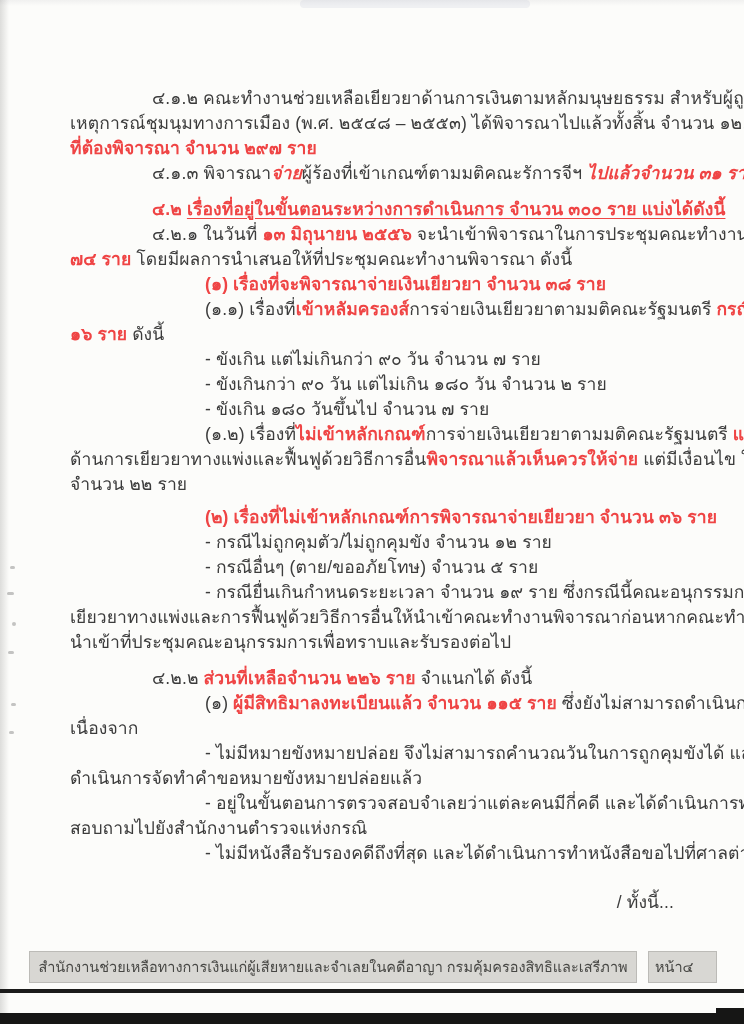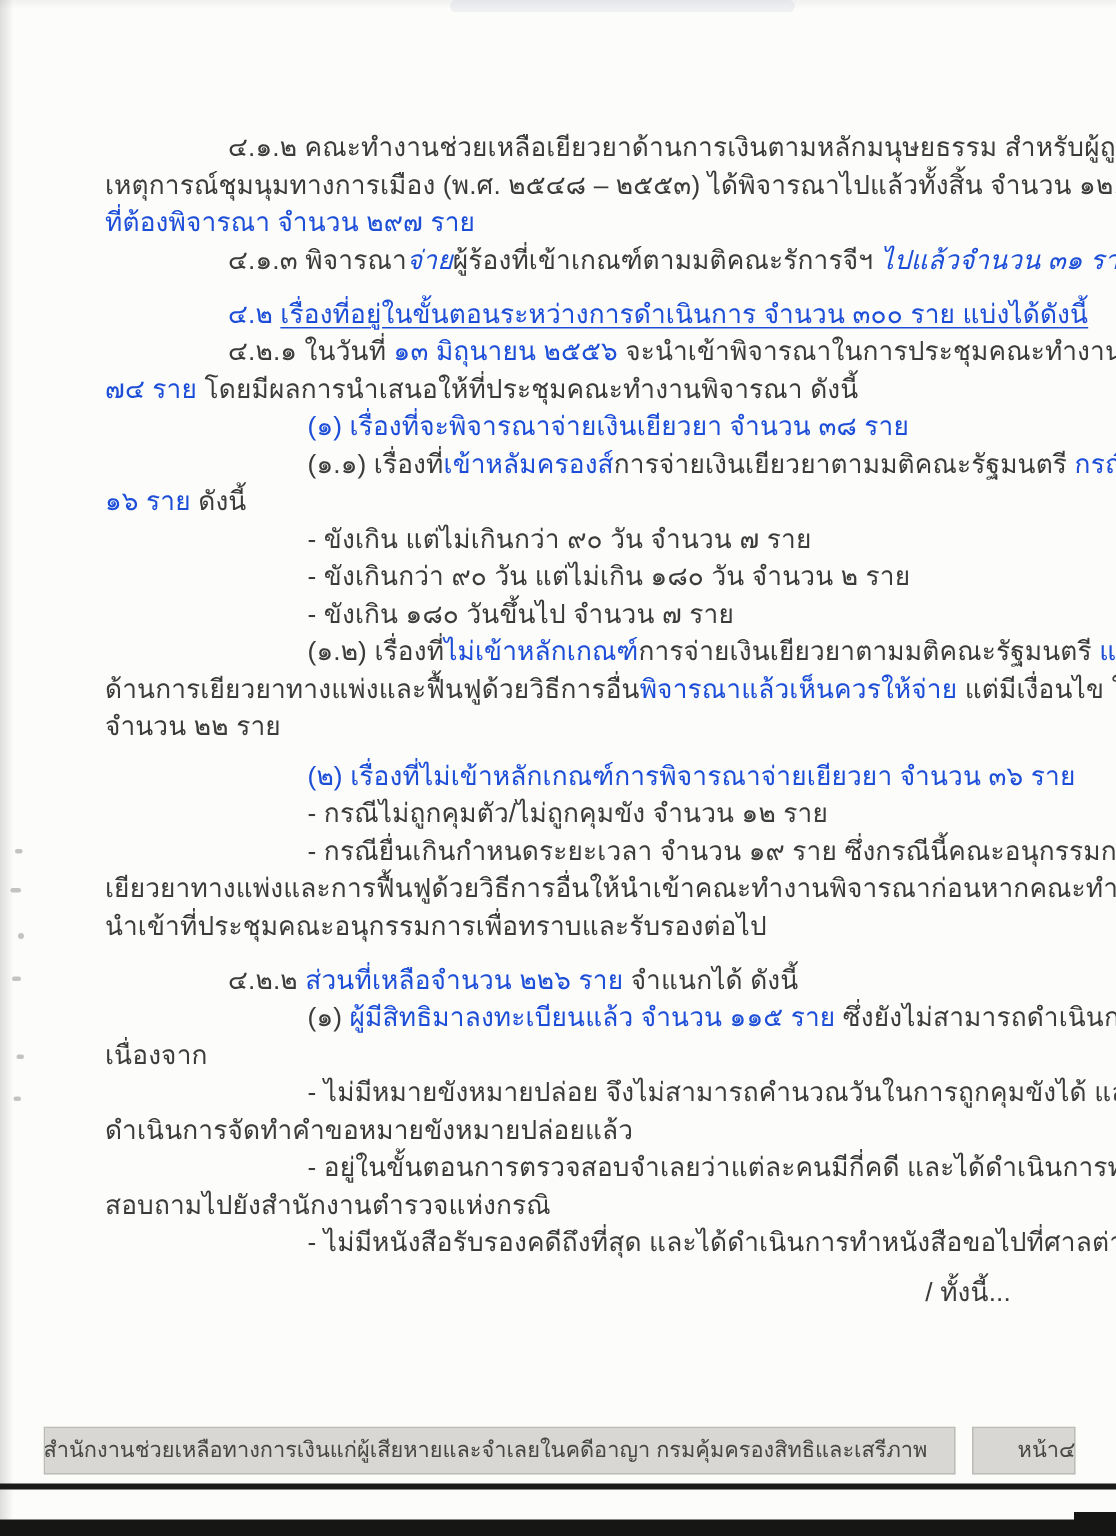--- a/index.html
+++ b/index.html
@@ -33,38 +33,39 @@
     font-size: 17.5px;
     line-height: 25px;
     color: #3c3c3c;
     white-space: nowrap;
     letter-spacing: 0.1px;
   }
   .line.p1  { padding-left: 82px; }
   .line.p2  { padding-left: 135px; }
   .line.flow{ padding-left: 0; }
   .line.right { text-align: right; padding-right: 10px; }
-  .seg.b { font-weight: normal; color: #1d4ed8; }
+  .seg.b { font-weight: bold; color: #ef4444; }
   .seg.i { font-style: italic; text-align: right; }
   .seg.u { text-decoration: underline; text-underline-offset: 3px; }
   .footer-box {
     position: absolute;
     background: #d8d7d3;
     box-shadow: inset 0 0 0 1px rgba(160,160,156,0.5);
     color: #474744;
     font-size: 14.5px;
     line-height: 32px;
     height: 32px;
   }
   .footer-office {
     left: 29px; top: 951px; width: 608px;
+    text-align: center;
   }
   .footer-page {
     left: 648px; top: 951px; width: 69px;
-    text-align: right; padding-left: 7px; box-sizing: border-box;
+    text-align: left; padding-left: 7px; box-sizing: border-box;
   }
   .scan-line-thin {
     position: absolute; left: 0; top: 989px; width: 744px; height: 4px;
     background: #1b1b1a;
   }
   .scan-bar-bottom {
     position: absolute; left: 0; bottom: 0; width: 744px; height: 11px;
     background: #161615;
   }
   .scan-bar-step {
@@ -103,32 +104,33 @@
       <div class="line p2"><span class="seg">(๑.๑) เรื่องที่</span><span class="seg b">เข้าหลัมครองส์</span><span class="seg">การจ่ายเงินเยียวยาตามมติคณะรัฐมนตรี </span><span class="seg b">กรณีขังเกิน</span></div>
       <div class="line flow"><span class="seg b">๑๖ ราย </span><span class="seg">ดังนี้</span></div>
       <div class="line p2"><span class="seg">- ขังเกิน แต่ไม่เกินกว่า ๙๐ วัน จำนวน ๗ ราย</span></div>
       <div class="line p2"><span class="seg">- ขังเกินกว่า ๙๐ วัน แต่ไม่เกิน ๑๘๐ วัน จำนวน ๒ ราย</span></div>
       <div class="line p2"><span class="seg">- ขังเกิน ๑๘๐ วันขึ้นไป จำนวน ๗ ราย</span></div>
       <div class="line p2"><span class="seg">(๑.๒) เรื่องที่</span><span class="seg b">ไม่เข้าหลักเกณฑ์</span><span class="seg">การจ่ายเงินเยียวยาตามมติคณะรัฐมนตรี </span><span class="seg b">แต่คณะอนุกรรมการ</span></div>
       <div class="line flow"><span class="seg">ด้านการเยียวยาทางแพ่งและฟื้นฟูด้วยวิธีการอื่น</span><span class="seg b">พิจารณาแล้วเห็นควรให้จ่าย</span><span class="seg"> แต่มีเงื่อนไข ในกรณีรอการลงโทษ</span></div>
       <div class="line flow"><span class="seg">จำนวน ๒๒ ราย</span></div>
       <div class="line p2" style="margin-top: 8px;"><span class="seg b">(๒) เรื่องที่ไม่เข้าหลักเกณฑ์การพิจารณาจ่ายเยียวยา จำนวน ๓๖ ราย</span></div>
       <div class="line p2"><span class="seg">- กรณีไม่ถูกคุมตัว/ไม่ถูกคุมขัง จำนวน ๑๒ ราย</span></div>
+      <div class="line p2"><span class="seg">- กรณีอื่นๆ (ตาย/ขออภัยโทษ) จำนวน ๕ ราย</span></div>
       <div class="line p2"><span class="seg">- กรณียื่นเกินกำหนดระยะเวลา จำนวน ๑๙ ราย ซึ่งกรณีนี้คณะอนุกรรมการด้านการ</span></div>
       <div class="line flow"><span class="seg">เยียวยาทางแพ่งและการฟื้นฟูด้วยวิธีการอื่นให้นำเข้าคณะทำงานพิจารณาก่อนหากคณะทำงานมีมติเช่นไร จึงจะ</span></div>
       <div class="line flow"><span class="seg">นำเข้าที่ประชุมคณะอนุกรรมการเพื่อทราบและรับรองต่อไป</span></div>
       <div class="line p1" style="margin-top: 11px;"><span class="seg">๔.๒.๒ </span><span class="seg b">ส่วนที่เหลือจำนวน ๒๒๖ ราย</span><span class="seg"> จำแนกได้ ดังนี้</span></div>
       <div class="line p2"><span class="seg">(๑) </span><span class="seg b">ผู้มีสิทธิมาลงทะเบียนแล้ว จำนวน ๑๑๕ ราย</span><span class="seg"> ซึ่งยังไม่สามารถดำเนินการได้</span></div>
       <div class="line flow"><span class="seg">เนื่องจาก</span></div>
       <div class="line p2"><span class="seg">- ไม่มีหมายขังหมายปล่อย จึงไม่สามารถคำนวณวันในการถูกคุมขังได้ และขณะนี้ได้</span></div>
       <div class="line flow"><span class="seg">ดำเนินการจัดทำคำขอหมายขังหมายปล่อยแล้ว</span></div>
       <div class="line p2"><span class="seg">- อยู่ในขั้นตอนการตรวจสอบจำเลยว่าแต่ละคนมีกี่คดี และได้ดำเนินการทำหนังสือ</span></div>
       <div class="line flow"><span class="seg">สอบถามไปยังสำนักงานตำรวจแห่งกรณิ</span></div>
       <div class="line p2"><span class="seg">- ไม่มีหนังสือรับรองคดีถึงที่สุด และได้ดำเนินการทำหนังสือขอไปที่ศาลต่าง ๆ</span></div>
-      <div class="line right" style="margin-top: 8px;"><span class="seg">/ ทั้งนี้...</span></div>
+      <div class="line right" style="margin-top: 24px;"><span class="seg">/ ทั้งนี้...</span></div>
     </div>
 
   <div class="footer-box footer-office">สำนักงานช่วยเหลือทางการเงินแก่ผู้เสียหายและจำเลยในคดีอาญา กรมคุ้มครองสิทธิและเสรีภาพ</div>
   <div class="footer-box footer-page">หน้า๔</div>
 
   <div class="scan-line-thin"></div>
   <div class="scan-bar-step"></div>
   <div class="scan-bar-bottom"></div>
 </div>
 

